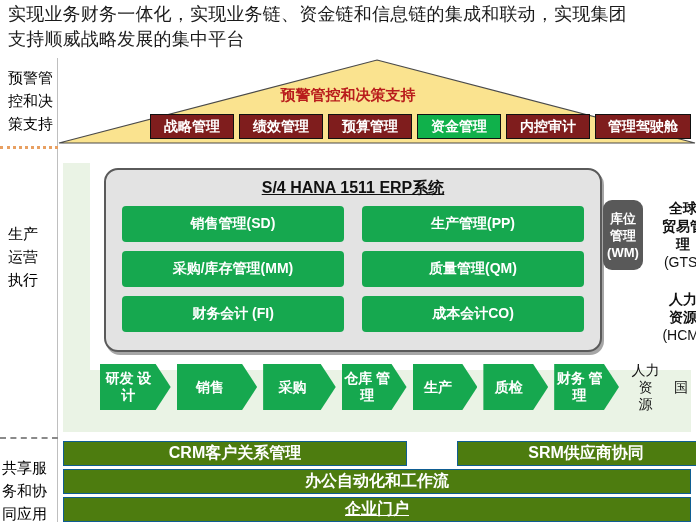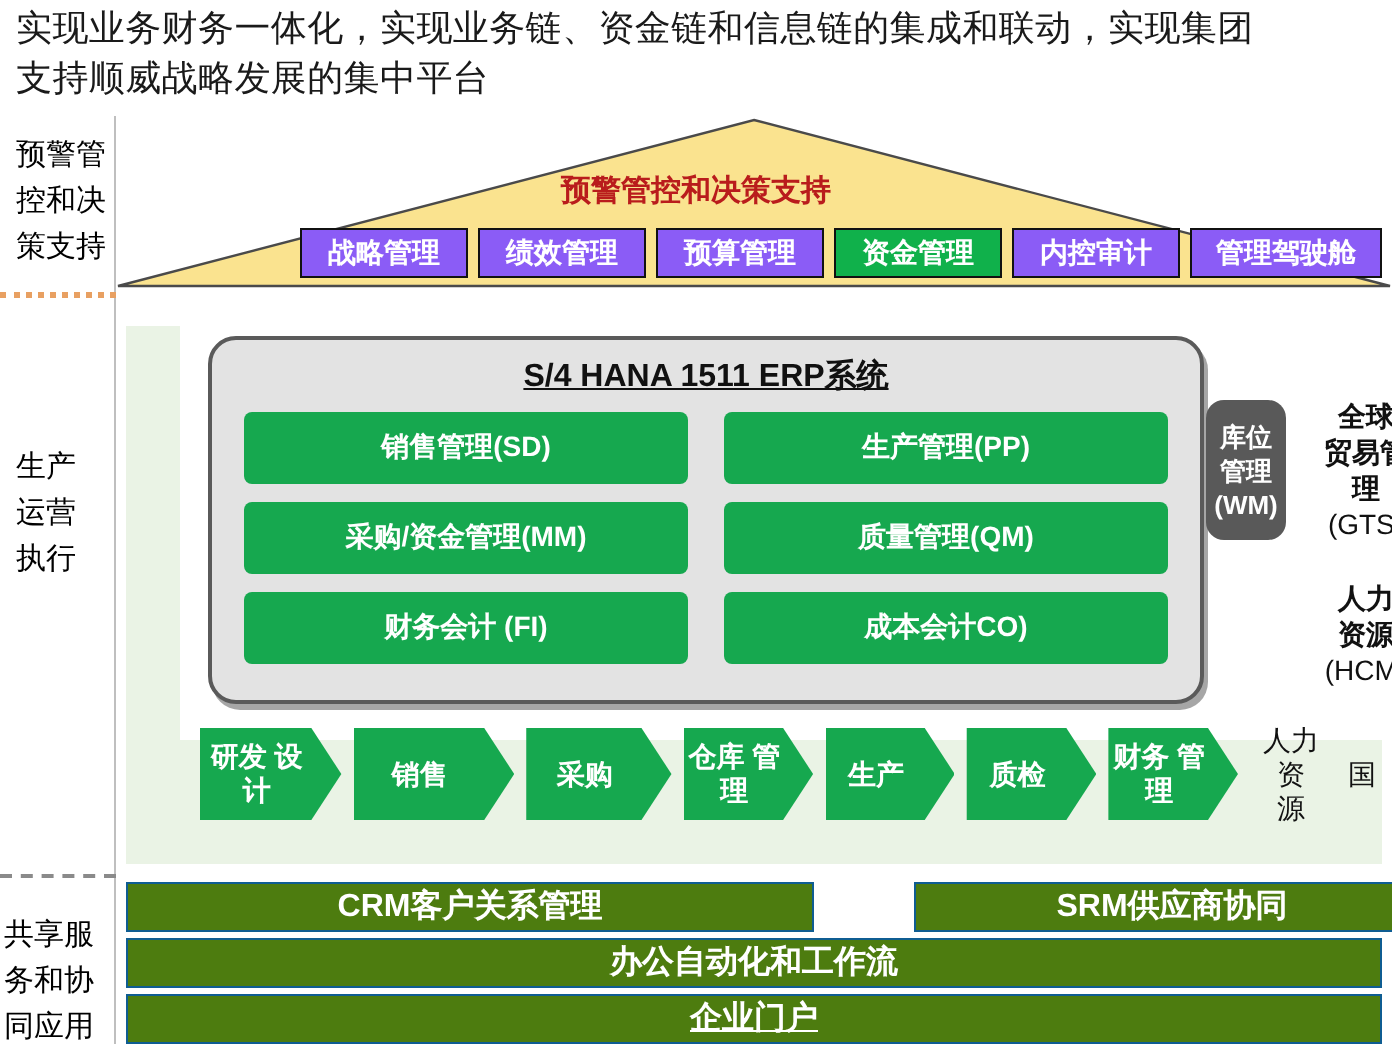--- a/index.html
+++ b/index.html
@@ -38,21 +38,21 @@
   .pyr-title{
     position:absolute;left:0;top:86px;width:696px;text-align:center;
     font-size:15px;font-weight:bold;color:#b91c1c;
   }
   .btn-row{position:absolute;left:150px;top:114px;display:flex;gap:5px;align-items:center;}
   .kbtn{
     height:25px;min-width:84px;padding:0 7px;display:flex;align-items:center;justify-content:center;
     font-size:14px;font-weight:bold;color:#fff;border:1px solid #111;box-sizing:border-box;
     white-space:nowrap;letter-spacing:0;
   }
-  .kbtn.blue{background:#8b5cf6;}
+  .kbtn.blue{background:#7f1d1d;}
   .kbtn.green{background:#10b14b;}
   .kbtn.wide{min-width:96px;}
 
   
   .gpanel{position:absolute;left:63px;top:163px;width:628px;height:269px;background:#eaf3e5;}
   .wpanel{position:absolute;left:90px;top:163px;width:601px;height:207px;background:#ffffff;}
 
   
   .erp{
     position:absolute;left:104px;top:168px;width:494px;height:180px;
@@ -152,21 +152,21 @@
   </div>
 
   <div class="gpanel"></div>
   <div class="wpanel"></div>
 
   <div class="erp">
     <div class="erp-title">S/4 HANA 1511 ERP系统</div>
     <div class="mods">
       <div class="mod">销售管理(SD)</div>
       <div class="mod">生产管理(PP)</div>
-      <div class="mod">采购/资金管理(MM)</div>
+      <div class="mod">采购/库存管理(MM)</div>
       <div class="mod">质量管理(QM)</div>
       <div class="mod">财务会计 (FI)</div>
       <div class="mod">成本会计CO)</div>
     </div>
   </div>
 
   <div class="wm" style="white-space:pre-line">库位
 管理
 (WM)</div>
 

